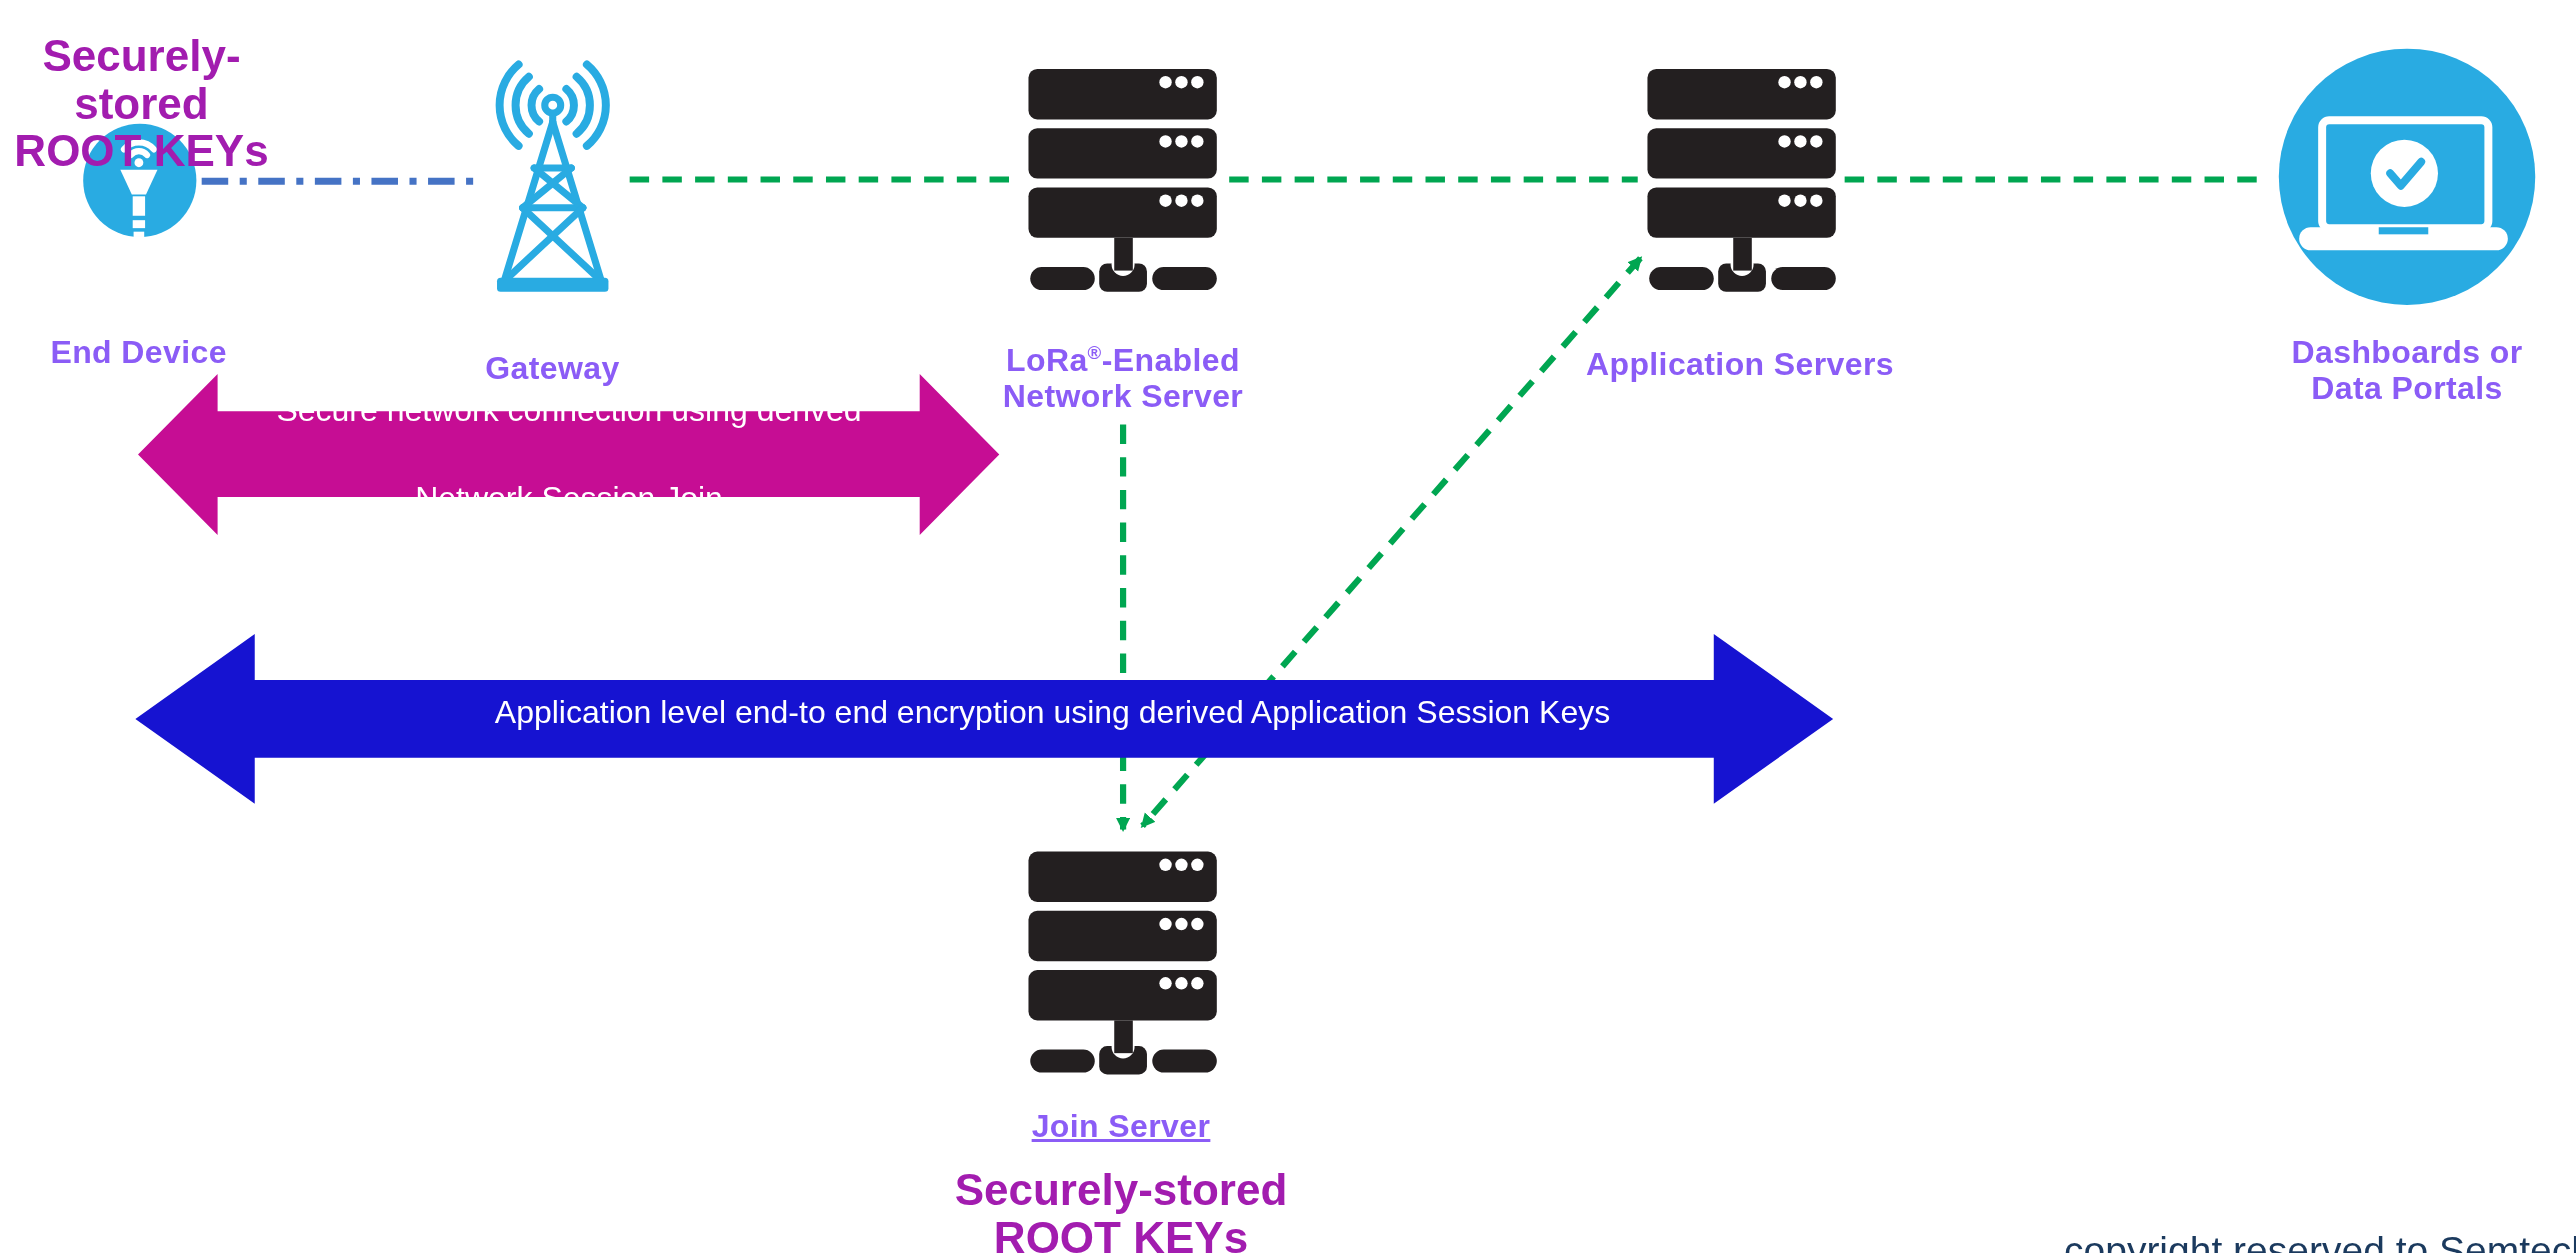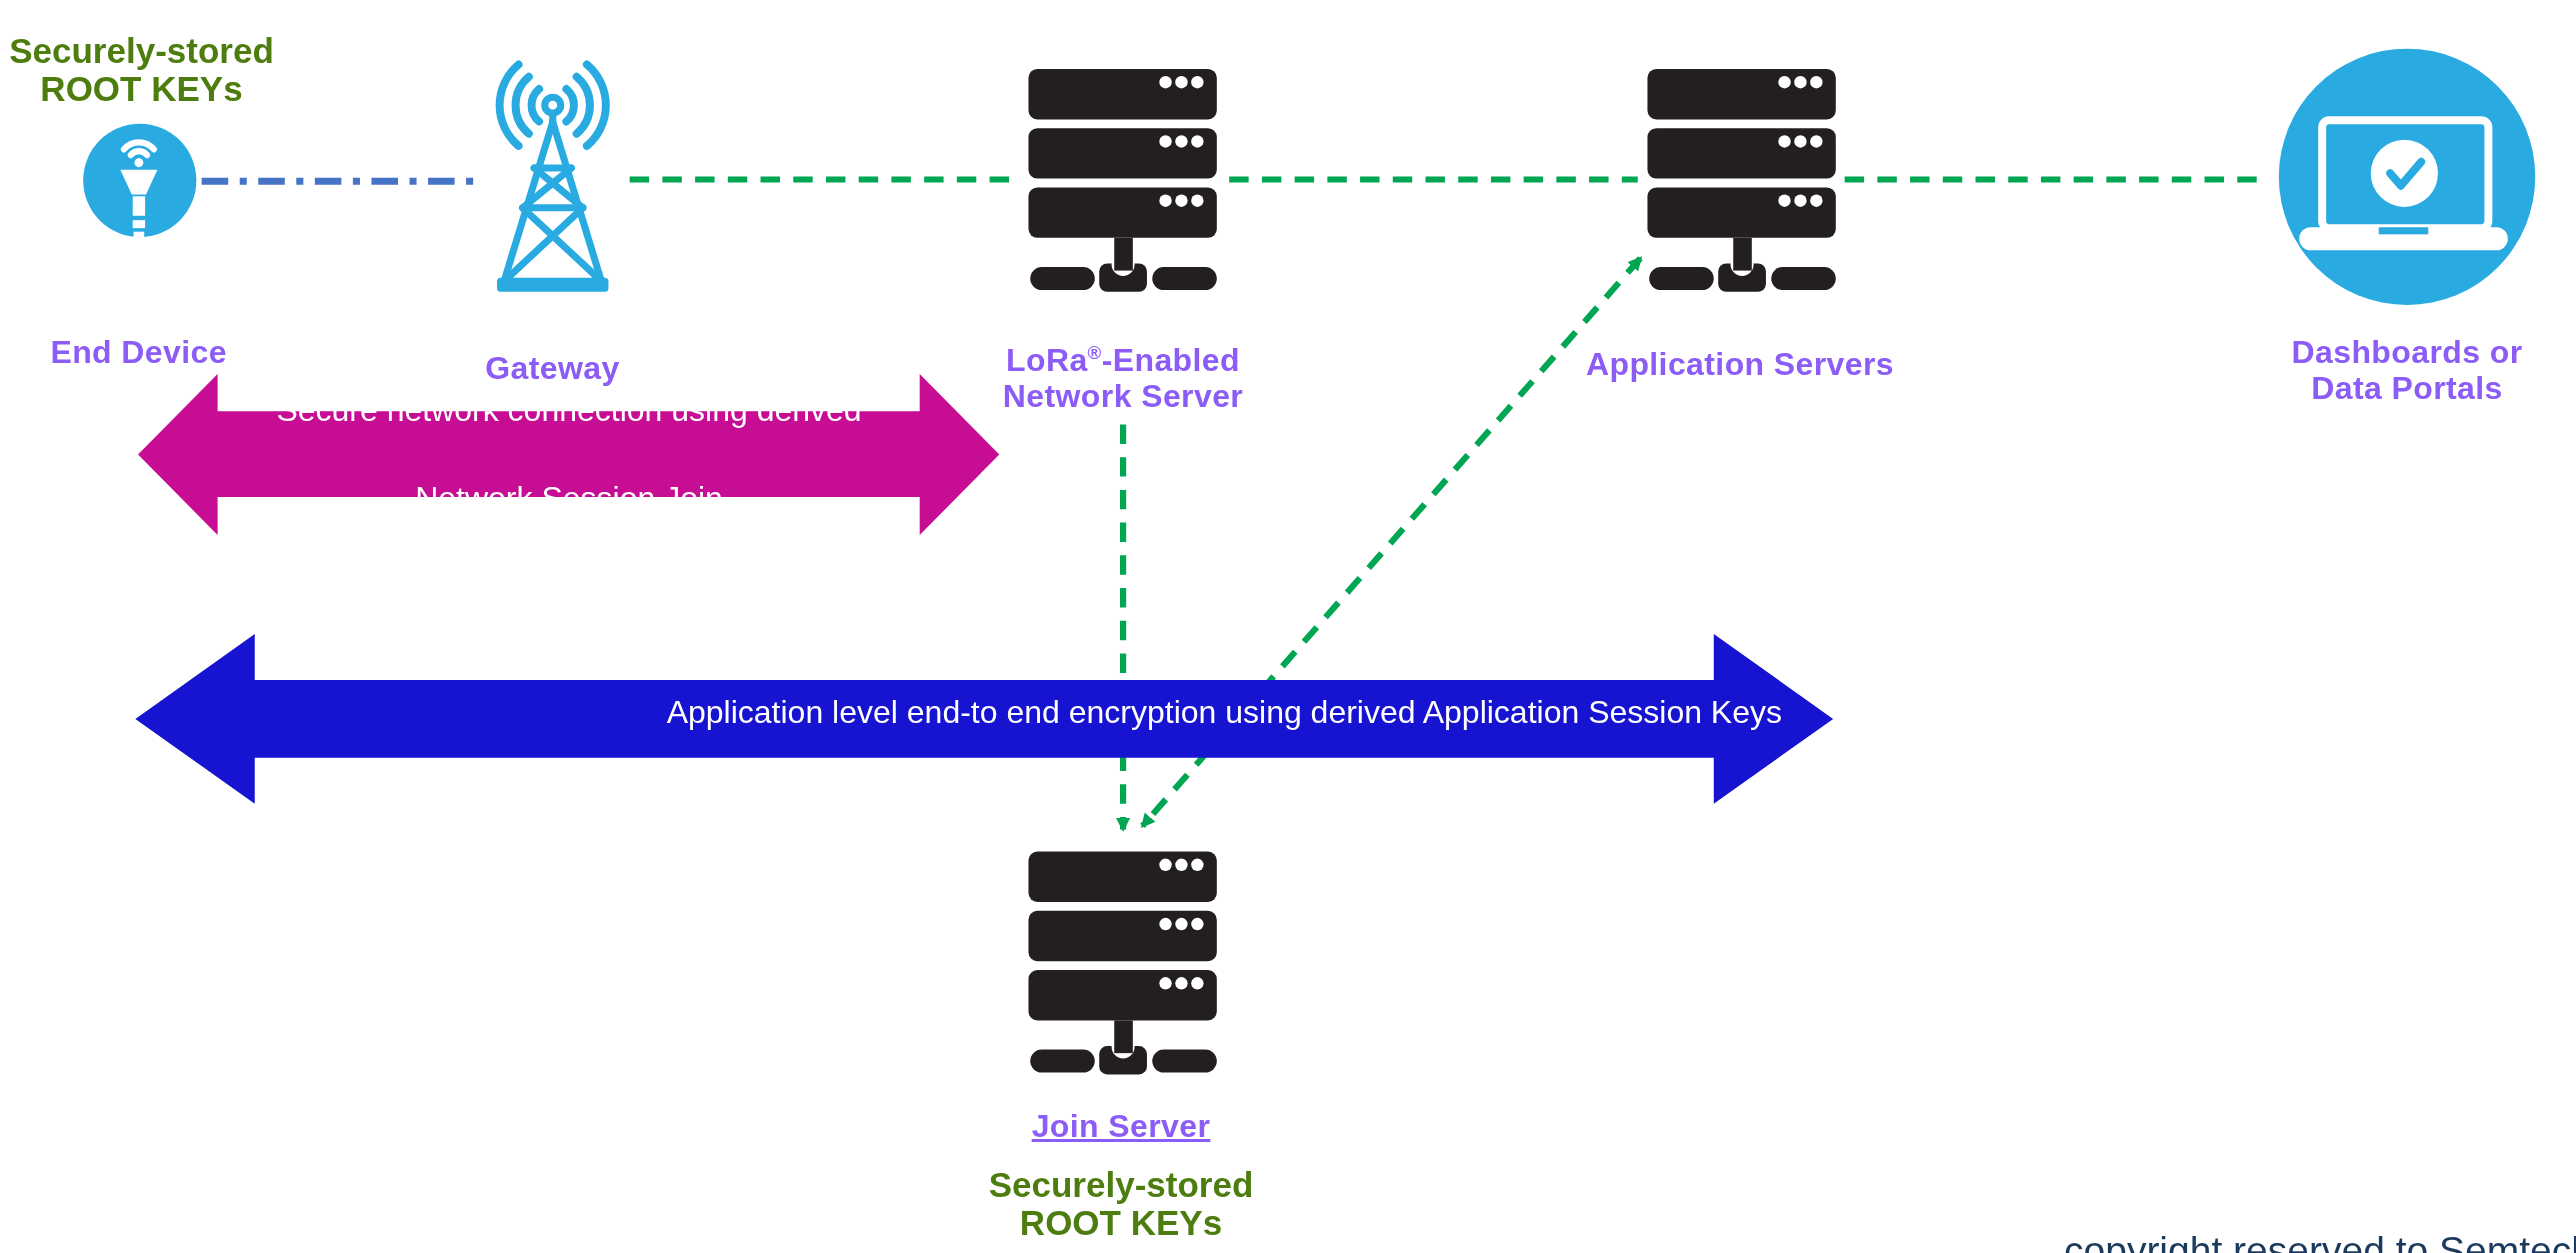--- a/index.html
+++ b/index.html
@@ -3,21 +3,21 @@
 <meta charset="utf-8">
 <style>
   html,body{margin:0;padding:0;background:#ffffff;}
   #stage{
     position:relative;width:2576px;height:1253px;background:#ffffff;
     overflow:hidden;font-family:"Liberation Sans",sans-serif;
   }
   #gfx{position:absolute;left:0;top:0;}
   .lbl{position:absolute;color:#8b5cf6;font-weight:bold;text-align:center;line-height:1.12;}
   .node-lbl{font-size:32px;letter-spacing:0.4px;}
-  .green-lbl{color:#4d7c0f;font-size:35px;font-weight:bold;line-height:1.08;}
+  .green-lbl{color:#a21caf;font-size:44px;font-weight:bold;line-height:1.08;}
   .arrow-text{position:absolute;display:flex;flex-direction:column;justify-content:center;
     align-items:center;color:#ffffff;font-weight:400;text-align:center;}
   .mag-text{font-size:32px;line-height:1.45;gap:42px;}
   .blue-text{font-size:32px;}
   .copyright{position:absolute;left:2064px;top:1229px;color:#1B3A5E;font-size:39px;
     font-weight:400;white-space:nowrap;}
   sup.reg{font-size:58%;vertical-align:super;line-height:0;}
 </style>
 </head>
 <body>
@@ -142,20 +142,20 @@
   <div class="lbl green-lbl" style="left:922px;top:1166px;width:398px;">
     <div>Securely-stored</div>
     <div>ROOT KEYs</div>
   </div>
 
   <div class="arrow-text mag-text" style="left:218px;top:411px;width:702px;height:86px;">
     <div>Secure network connection using derived</div>
     <div>Network Session Join</div>
   </div>
 
-  <div class="arrow-text blue-text" style="left:323px;top:680px;width:1459px;height:64px;align-items:flex-end;">
+  <div class="arrow-text blue-text" style="left:323px;top:680px;width:1459px;height:64px;">
     <div>Application level end-to end encryption using derived Application Session Keys</div>
   </div>
 
   <div class="copyright">copyright reserved to Semtech</div>
 
 </div>
 
 
 </body></html>

